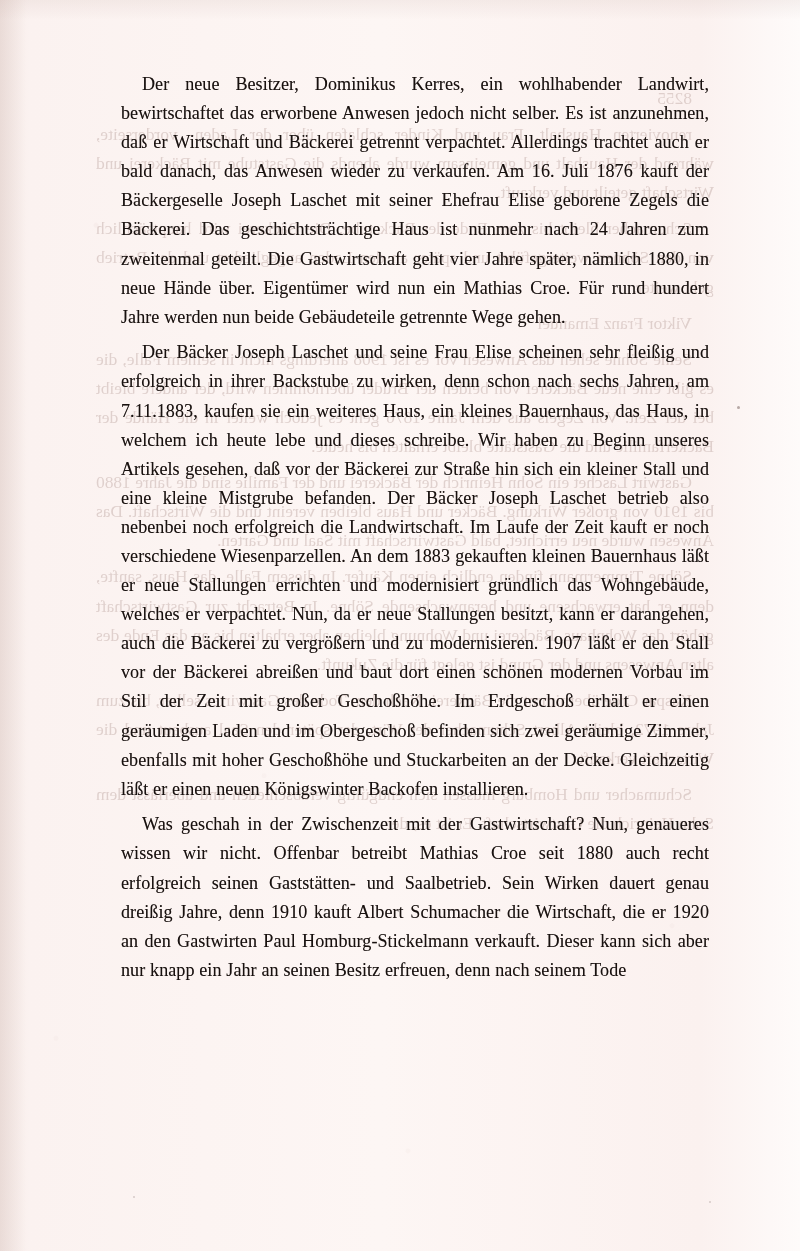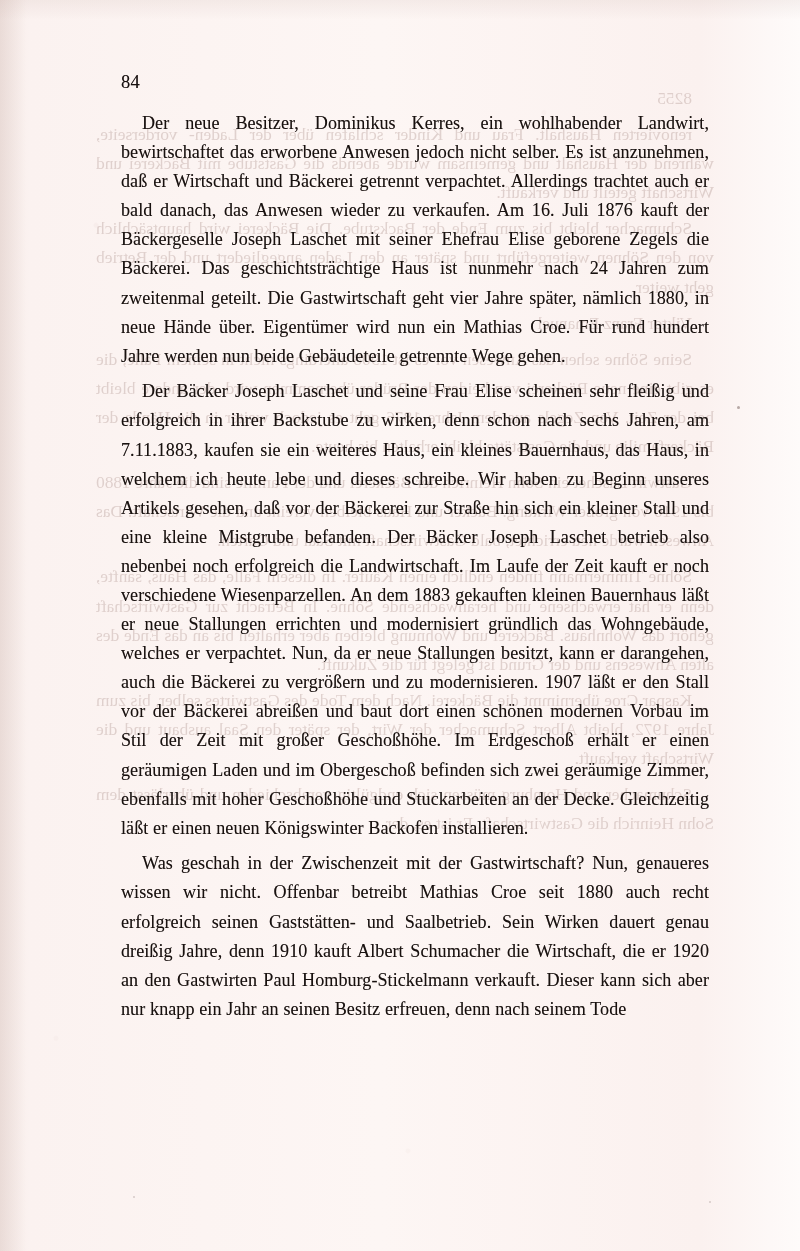--- a/index.html
+++ b/index.html
@@ -135,21 +135,20 @@
   <p>Schumacher bleibt bis zum Ende der Backstube. Die Bäckerei wird hauptsächlich von den Söhnen weitergeführt und später an den Laden angegliedert und der Betrieb geht weiter.</p>
   <p>Viktor Franz Emanuel</p>
   <p>Seine Söhne sehen das Anwesen vor es ist 1908 allerdings nicht in seinem Falle, die es gibt eine neue Bäckerei von beiden der Brüder übernommen wird, der andere bleibt bei der Zeit. Von Zegels aus dem Jahre 1876 geht es jedoch weiter in die Hände der Bäckerfamilie und die Gaststätte bleibt erhalten bis heute.</p>
   <p>Gastwirt Laschet ein Sohn Heinrich der Bäckerei und der Familie sind die Jahre 1880 bis 1910 von großer Wirkung. Bäcker und Haus bleiben vereint und die Wirtschaft. Das Anwesen wurde neu errichtet, bald Gastwirtschaft mit Saal und Garten.</p>
   <p>Söhne Timmermann finden endlich einen Käufer. In diesem Falle, das Haus, sanfte, denn er hat erwachsene und heranwachsende Söhne. In Betracht zur Gastwirtschaft gehört das Wohnhaus. Bäckerei und Wohnung bleiben aber erhalten bis an das Ende des alten Anwesens und der Grund ist gelegt für die Zukunft.</p>
   <p>Kaspar Croe übernimmt die Bäckerei. Nach dem Tode des Gastwirtes selber, bis zum Jahre 1972, bleibt Albert Schumacher der Wirt, der später den Saal ausbaut und die Wirtschaft verkauft.</p>
   <p>Schumacher und Homburg müssen sich endgültig verabschieden und überlässt dem Sohn Heinrich die Gastwirtschaft. Er ist es, der</p>
 </div>
 
 <div class="text-block">
-  <div class="folio">84</div>
   <div class="body-copy">
     <p>Der neue Besitzer, Dominikus Kerres, ein wohlhabender Landwirt, bewirtschaftet das erworbene Anwesen jedoch nicht selber. Es ist anzunehmen, daß er Wirtschaft und Bäckerei getrennt verpachtet. Allerdings trachtet auch er bald danach, das Anwesen wieder zu verkaufen. Am 16. Juli 1876 kauft der Bäckergeselle Joseph Laschet mit seiner Ehefrau Elise geborene Zegels die Bäckerei. Das geschichtsträchtige Haus ist nunmehr nach 24 Jahren zum zweitenmal geteilt. Die Gastwirtschaft geht vier Jahre später, nämlich 1880, in neue Hände über. Eigentümer wird nun ein Mathias Croe. Für rund hundert Jahre werden nun beide Gebäudeteile getrennte Wege gehen.</p>
     <p>Der Bäcker Joseph Laschet und seine Frau Elise scheinen sehr fleißig und erfolgreich in ihrer Backstube zu wirken, denn schon nach sechs Jahren, am 7.11.1883, kaufen sie ein weiteres Haus, ein kleines Bauernhaus, das Haus, in welchem ich heute lebe und dieses schreibe. Wir haben zu Beginn unseres Artikels gesehen, daß vor der Bäckerei zur Straße hin sich ein kleiner Stall und eine kleine Mistgrube befanden. Der Bäcker Joseph Laschet betrieb also nebenbei noch erfolgreich die Landwirtschaft. Im Laufe der Zeit kauft er noch verschiedene Wiesenparzellen. An dem 1883 gekauften kleinen Bauernhaus läßt er neue Stallungen errichten und modernisiert gründlich das Wohngebäude, welches er verpachtet. Nun, da er neue Stallungen besitzt, kann er darangehen, auch die Bäckerei zu vergrößern und zu modernisieren. 1907 läßt er den Stall vor der Bäckerei abreißen und baut dort einen schönen modernen Vorbau im Stil der Zeit mit großer Geschoßhöhe. Im Erdgeschoß erhält er einen geräumigen Laden und im Obergeschoß befinden sich zwei geräumige Zimmer, ebenfalls mit hoher Geschoßhöhe und Stuckarbeiten an der Decke. Gleichzeitig läßt er einen neuen Königswinter Backofen installieren.</p>
     <p>Was geschah in der Zwischenzeit mit der Gastwirtschaft? Nun, genaueres wissen wir nicht. Offenbar betreibt Mathias Croe seit 1880 auch recht erfolgreich seinen Gaststätten- und Saalbetrieb. Sein Wirken dauert genau dreißig Jahre, denn 1910 kauft Albert Schumacher die Wirtschaft, die er 1920 an den Gastwirten Paul Homburg-Stickelmann verkauft. Dieser kann sich aber nur knapp ein Jahr an seinen Besitz erfreuen, denn nach seinem Tode</p>
   </div>
 </div>
 
 <div class="speck" style="left:737px; top:406px; width:3px; height:3px;"></div>
 <div class="speck" style="left:133px; top:1196px; width:2px; height:2px; opacity:.3;"></div>
 <div class="speck" style="left:709px; top:1201px; width:2px; height:2px; opacity:.3;"></div>

